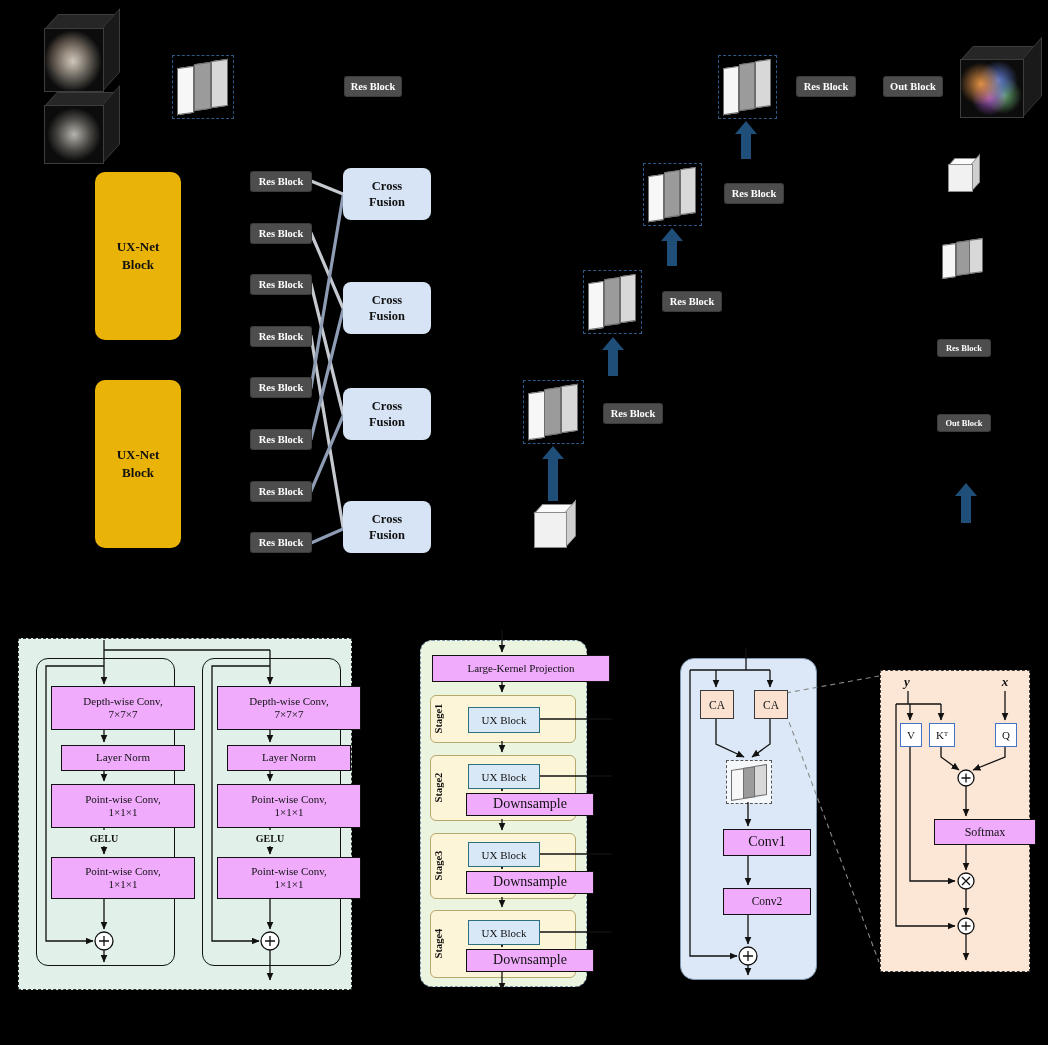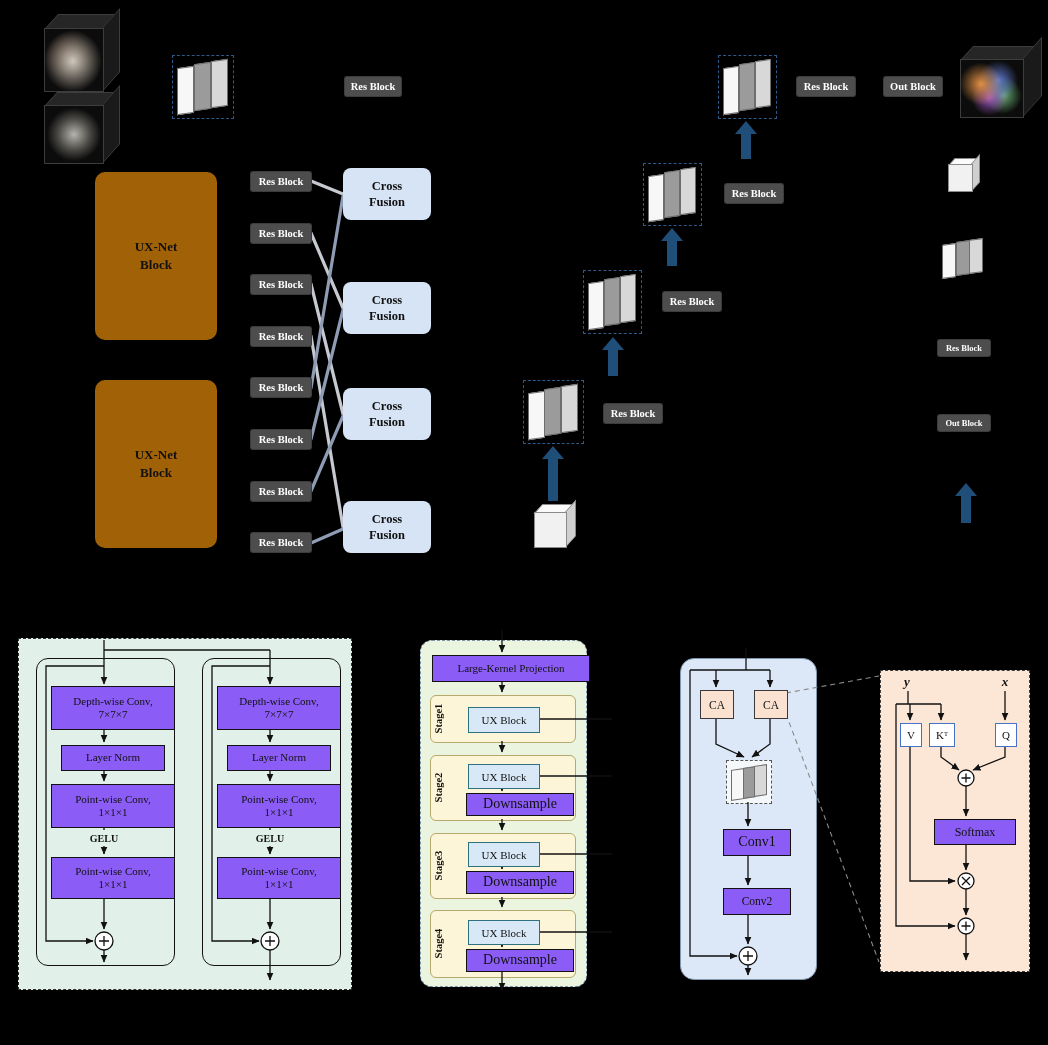--- a/index.html
+++ b/index.html
@@ -3,23 +3,23 @@
 <meta charset="utf-8">
 <style>
   html,body{margin:0;padding:0;background:#000;}
   .canvas{position:relative;width:1048px;height:1027px;background:#000;overflow:hidden;
           font-family:"Liberation Serif","DejaVu Serif",serif;color:#111;}
   .abs{position:absolute;}
   .center{display:flex;align-items:center;justify-content:center;text-align:center;}
   .badge{background:#4d4d4d;color:#fff;font-weight:bold;font-size:10.5px;border-radius:2px;
          box-shadow:0 0 0 1px #3c3c3c;}
   .badge.sm{font-size:8.5px;}
-  .uxnet{background:#a16207;border-radius:10px;font-weight:bold;font-size:13px;line-height:1.4;padding:0 26px;}
+  .uxnet{background:#eab308;border-radius:10px;font-weight:bold;font-size:13px;line-height:1.4;padding:0 8px;}
   .cfusion{background:#d7e4f5;border-radius:8px;font-weight:bold;font-size:12.5px;line-height:1.3;padding:0 10px;}
-  .wbox{background:#8b5cf6;border:1px solid #111;font-size:11px;line-height:1.2;padding:0 8px;}
+  .wbox{background:#f0abfc;border:1px solid #111;font-size:11px;line-height:1.2;padding:0 18px;}
   .feat{border:1.6px dashed #2e5a88;}
   .slab i{position:absolute;display:block;border:1px solid #6e6e6e;transform:skewY(-8deg);}
   .slab .p1{left:2%;top:14%;width:28%;height:80%;background:#f7f7f7;}
   .slab .p2{left:33%;top:8%;width:28%;height:80%;background:#9b9b9b;}
   .slab .p3{left:64%;top:2%;width:28%;height:80%;background:#d8d8d8;}
   .cube i{position:absolute;display:block;border:1px solid #8a8a8a;}
   .cube .cf2{left:0;top:18%;width:78%;height:82%;background:#f1f1f1;}
   .cube .ct2{left:0;top:0;width:78%;height:18%;background:#fbfbfb;transform:skewX(-42deg);transform-origin:bottom left;}
   .cube .cs2{left:78%;top:18%;width:22%;height:82%;background:#cfcfcf;transform:skewY(-48deg);transform-origin:top left;}
   .bcube .cf2{background:#0c0c0c;border-color:#3d3d3d;}

